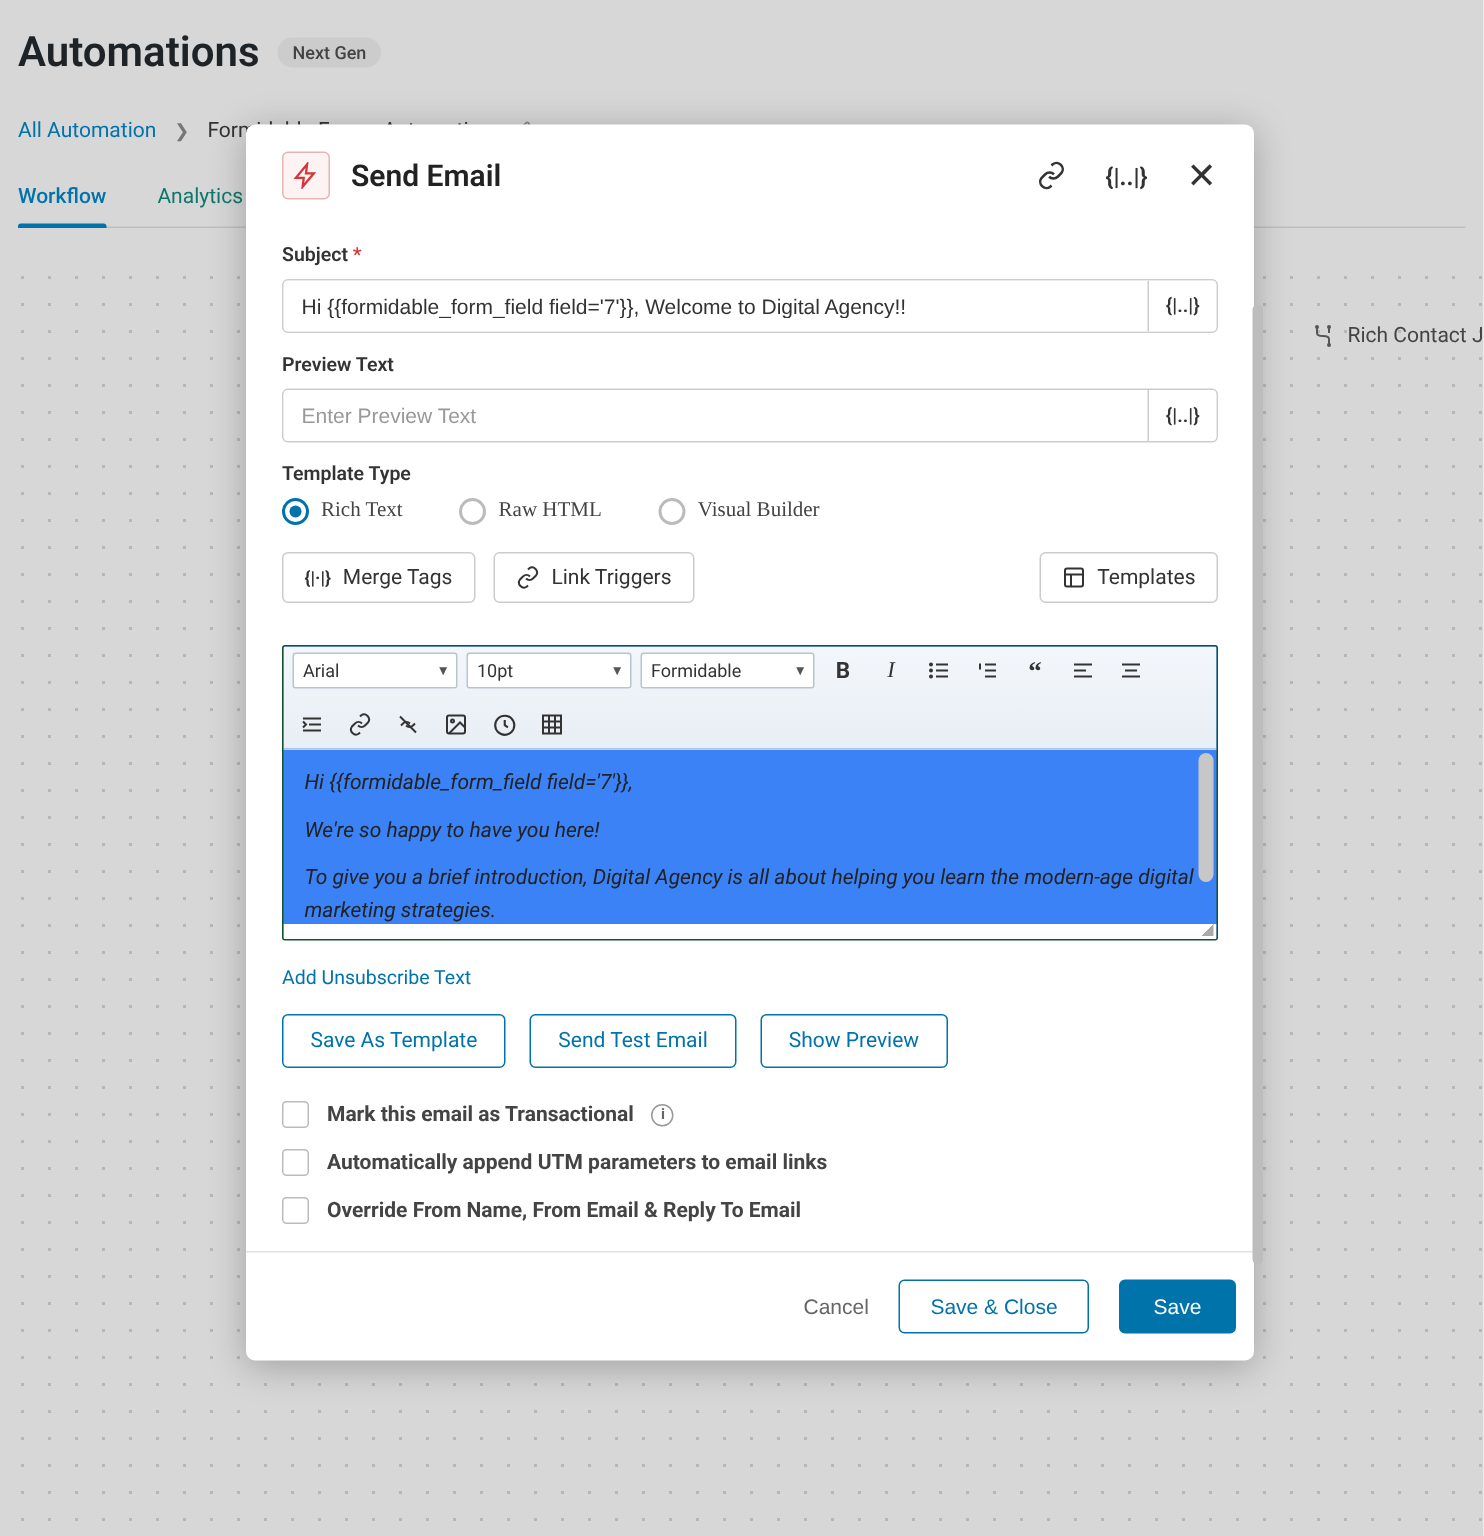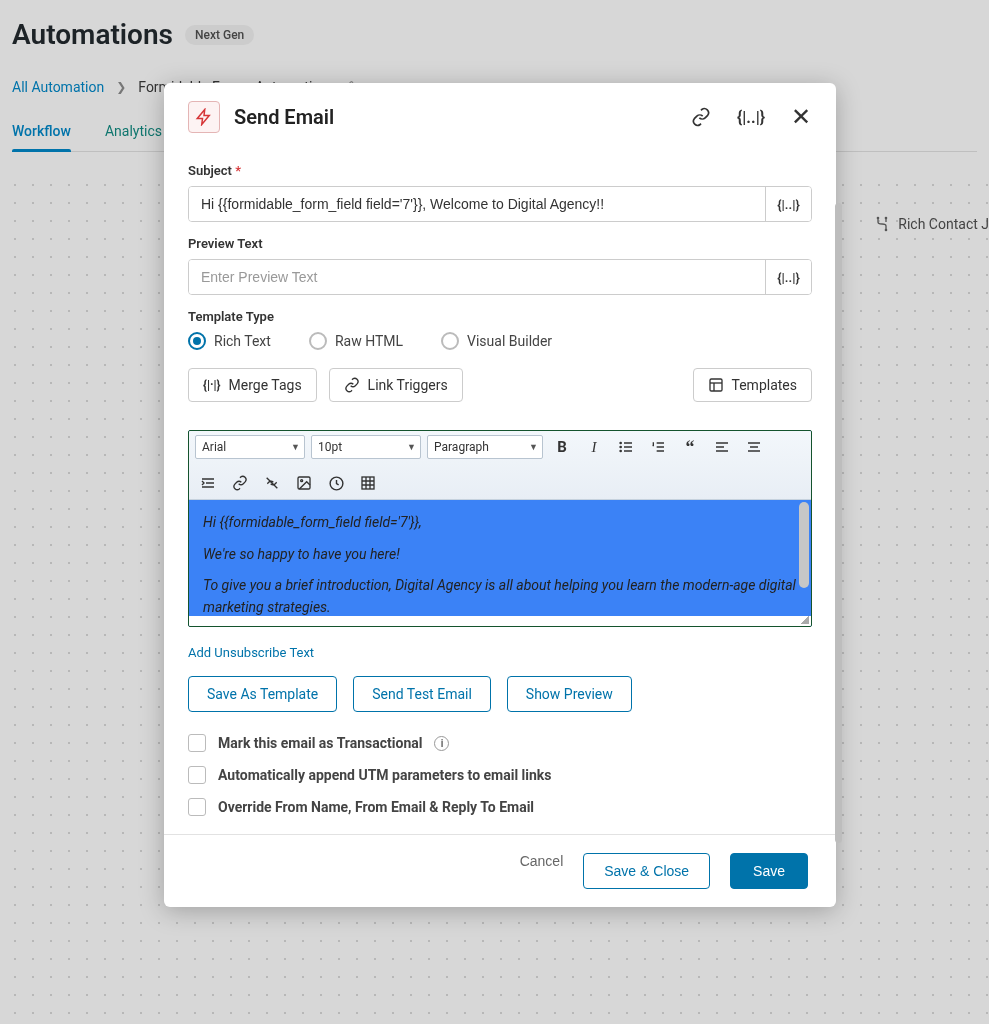--- a/index.html
+++ b/index.html
@@ -197,20 +197,21 @@
     font-weight: 600;
     font-size: 13px;
     color: #333;
   }
 
   .radio-row {
     display: flex;
     gap: 38px;
     margin-top: 8px;
     align-items: center;
+    font-family: Liberation Serif, serif;
   }
   .radio {
     display: flex;
     align-items: center;
     gap: 8px;
     cursor: pointer;
     color: #444;
   }
   .radio .dot {
     width: 18px; height: 18px;
@@ -378,24 +379,24 @@
     border-radius: 50%;
     display: inline-flex;
     align-items: center;
     justify-content: center;
     font-size: 10px;
     color: #666;
   }
 
   .modal-footer {
     border-top: 1px solid #e2e2e2;
-    padding: 18px 28px;
+    padding: 18px 12px;
     display: flex;
     justify-content: flex-end;
-    align-items: flex-start;
+    align-items: center;
     gap: 20px;
   }
   .btn-text {
     color: #666;
     font-size: 14px;
     cursor: pointer;
     background: none;
     border: none;
   }
   .btn-primary-outline {
@@ -543,21 +544,21 @@
         <div class="editor-toolbar">
           <div class="ed-select" style="width:110px">
             <span>Arial</span>
               <span class="caret">▼</span>
           </div>
           <div class="ed-select" style="width:110px">
             <span>10pt</span>
               <span class="caret">▼</span>
           </div>
           <div class="ed-select" style="width:116px">
-            <span>Paragraph</span>
+            <span>Formidable</span>
               <span class="caret">▼</span>
           </div>
           <div class="ed-btn">
               <b style="font-size:15px">B</b>
             </div>
           <div class="ed-btn">
               <i style="font-family:serif;font-size:15px">I</i>
             </div>
           <div class="ed-btn">
             <svg width="16" height="16" viewBox="0 0 24 24" fill="none" stroke="#333" stroke-width="2">

